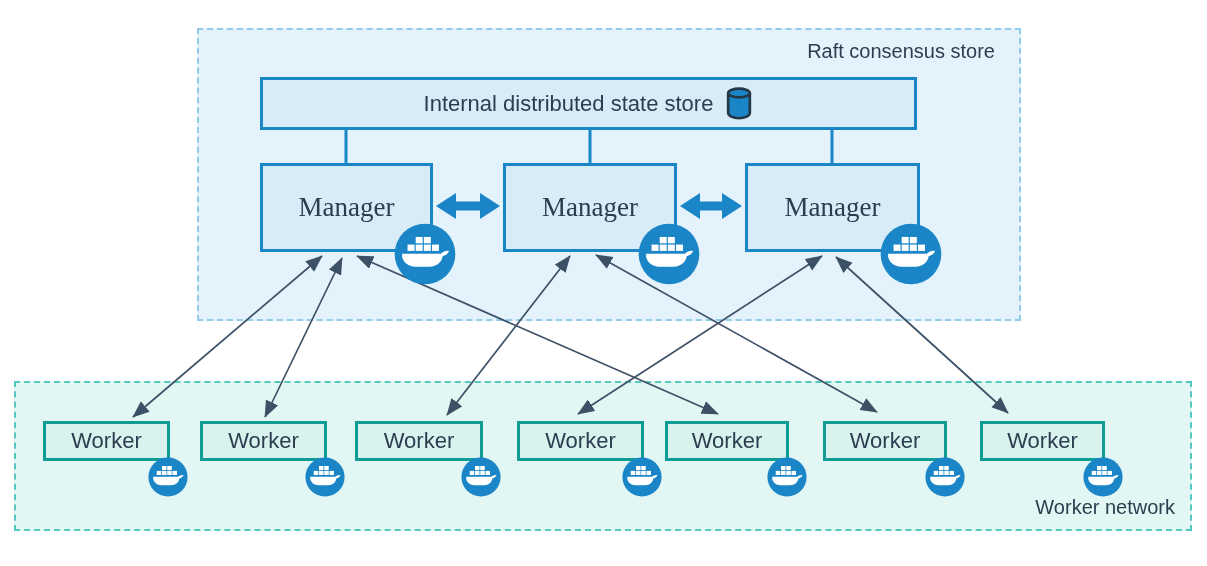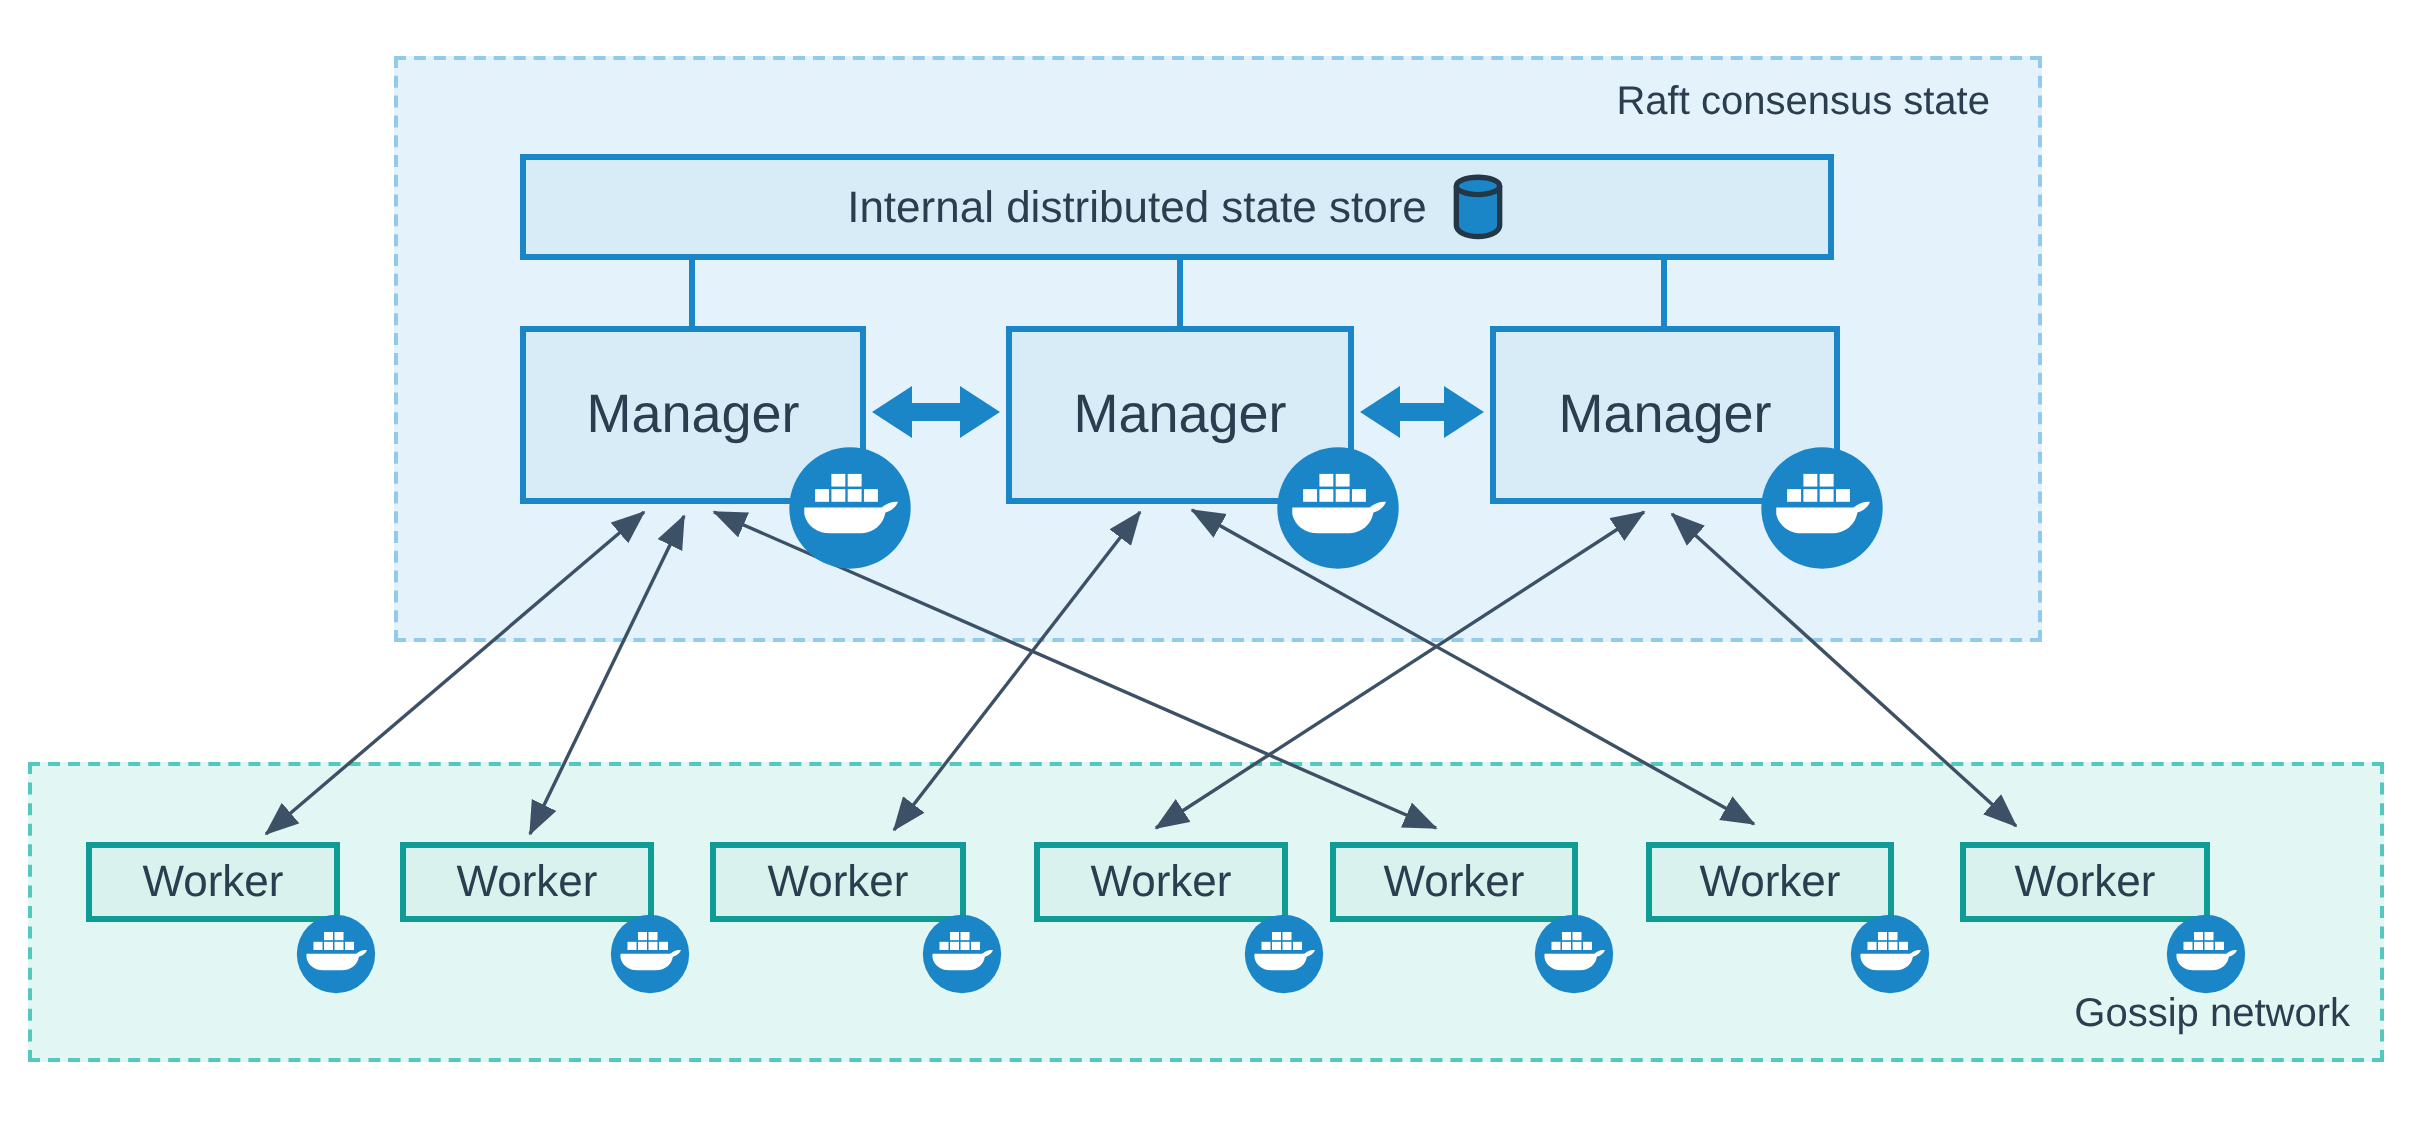--- a/index.html
+++ b/index.html
@@ -44,21 +44,21 @@
   .store-box{
     position:absolute;left:260px;top:77px;width:657px;height:53px;
     background:var(--blue-fill);border:3px solid var(--primary-blue);
     display:flex;align-items:center;justify-content:center;gap:12px;
     font-size:22px;z-index:1;
   }
   .manager{
     position:absolute;top:163px;height:89px;
     background:var(--blue-fill);border:3px solid var(--primary-blue);
     display:flex;align-items:center;justify-content:center;
-    font-size:27px;z-index:1;
+    font-size:27px;z-index:1;font-family:Liberation Serif, serif;
   }
   .manager.m1{left:260px;width:173px}
   .manager.m2{left:503px;width:174px}
   .manager.m3{left:745px;width:175px}
 
   .worker{
     position:absolute;top:421px;height:40px;width:127px;
     background:var(--worker-fill);border:3px solid var(--teal-border);
     display:flex;align-items:center;justify-content:center;
     font-size:22px;z-index:1;
@@ -105,25 +105,25 @@
     <symbol id="db-cylinder" viewBox="0 0 26 32">
       <path d="M2.5,5.8 L2.5,25 C2.5,28 7.2,30.3 13,30.3 C18.8,30.3 23.5,28 23.5,25 L23.5,5.8" fill="#1b86c7" stroke="#233746" stroke-width="2.6"></path>
       <ellipse cx="13" cy="5.8" rx="10.5" ry="4.2" fill="#1b86c7" stroke="#233746" stroke-width="2.6"></ellipse>
     </symbol>
   </defs>
 </svg>
 
 <div class="canvas">
 
   <div class="raft-box">
-    <span class="raft-title">Raft consensus state</span>
+    <span class="raft-title">Raft consensus store</span>
   </div>
 
   <div class="gossip-box">
-    <span class="gossip-title">Gossip network</span>
+    <span class="gossip-title">Worker network</span>
   </div>
 
   <div class="store-box">
     <span>Internal distributed state store</span>
     <svg class="db-icon">
         <use href="#db-cylinder" xlink:href="#db-cylinder"></use>
       </svg>
   </div>
 
   <div class="manager m1">

